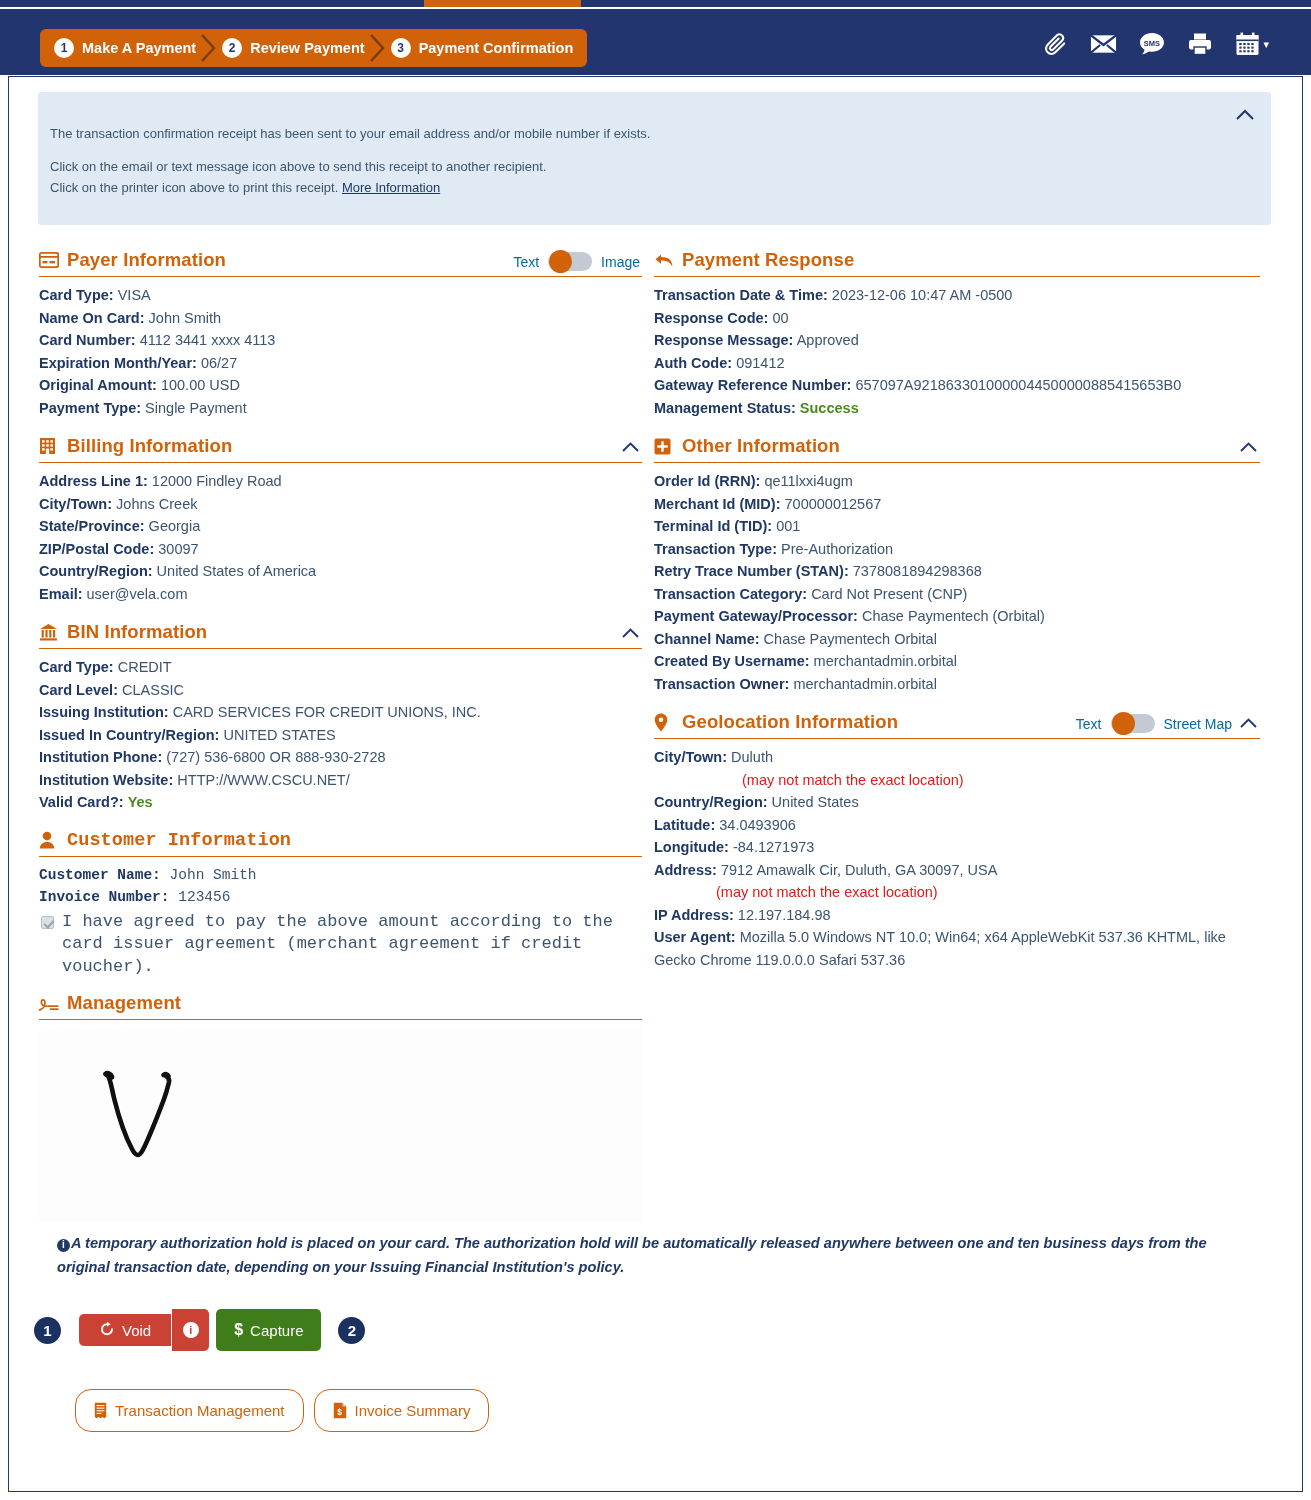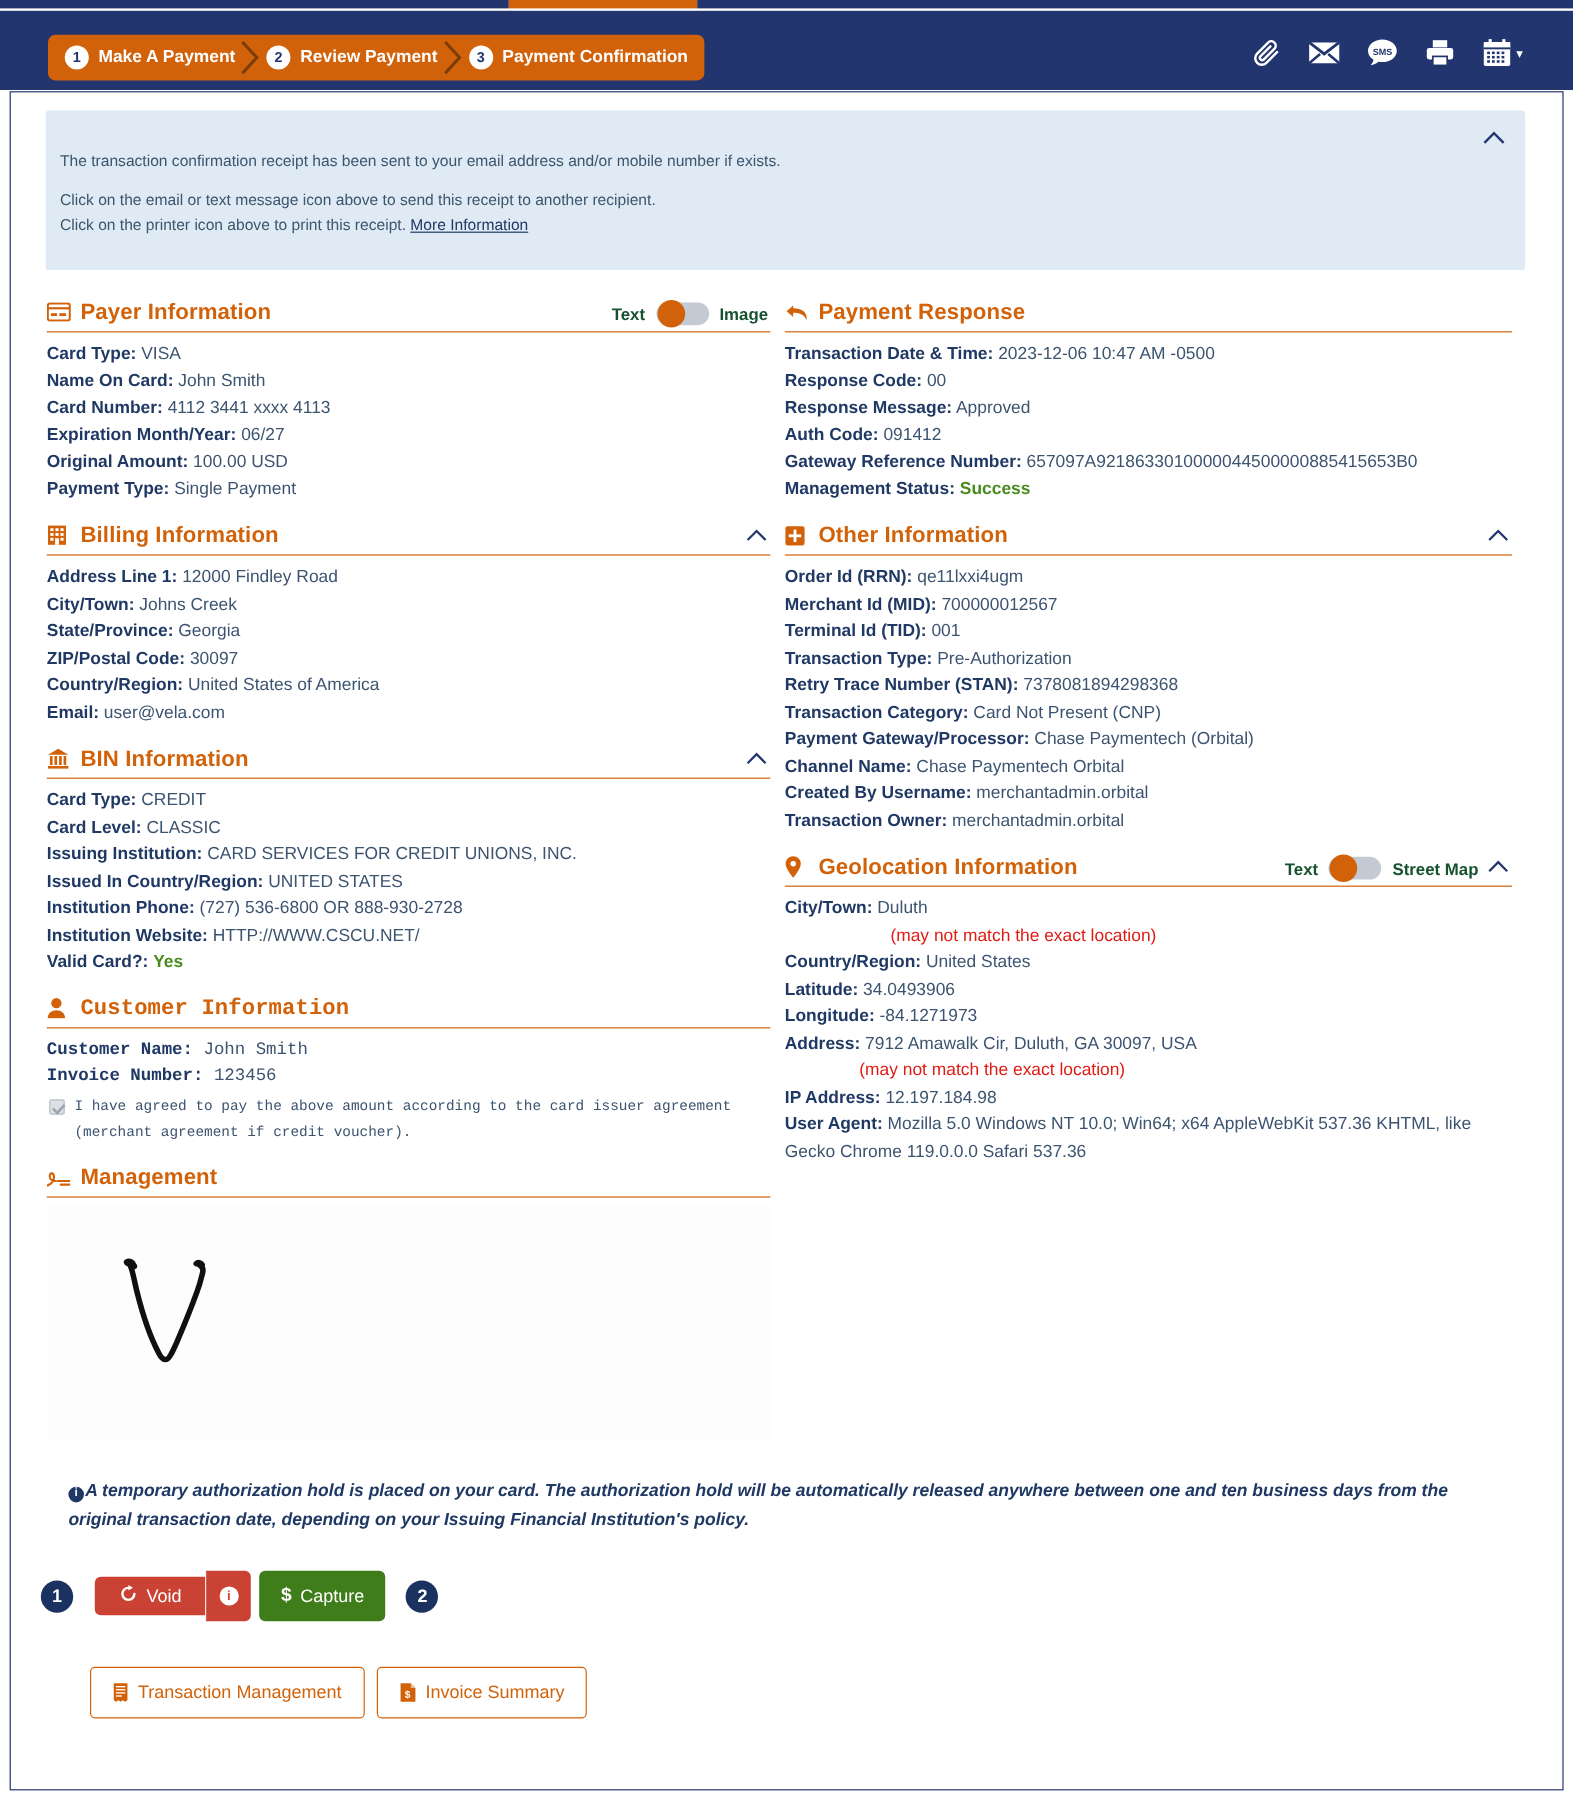--- a/index.html
+++ b/index.html
@@ -75,21 +75,21 @@
   }
   .sect-head .ic { width:22px; margin-right:6px; display:flex; align-items:center; color:#d2620a; }
   .sect-title { color:#d2620a; font-size:18.5px; font-weight:bold; letter-spacing:0.1px; }
   .sect-head .chev {
     position:absolute; right:2px; bottom:6px; color:#22356f; cursor:pointer;
     font-size:16px; line-height:1;
   }
 
   .toggle-wrap { position:absolute; right:28px; bottom:5px; display:flex; align-items:center; gap:9px; }
   .toggle-wrap.no-chev { right:2px; }
-  .tg-label { color:#14532d; font-size:14px; font-weight:bold; }
+  .tg-label { color:#0369a1; font-size:14px; font-weight:normal; }
   .tg {
     width:44px; height:19px; border-radius:10px; background:#c3cad4; position:relative; cursor:pointer;
   }
   .tg .knob { position:absolute; left:1px; top:-2px; width:23px; height:23px; border-radius:50%; background:#d2620a; }
 
   .rows { font-size:14.5px; line-height:22.5px; }
   .row { }
   .k { font-weight:bold; color:#1f3864; }
   .v { color:#3c5470; }
   .v.green { color:#4a8b1e; font-weight:bold; }
@@ -98,21 +98,21 @@
 
   .chk-row { display:flex; align-items:flex-start; margin-top:2px; }
   .chk {
     width:13px; height:13px; border:1px solid #b7bec8; background:#dcdfe4; border-radius:2px;
     margin:5px 8px 0 2px; flex:0 0 auto; position:relative;
   }
   .chk:after {
     content:""; position:absolute; left:3.5px; top:1px; width:4px; height:8px;
     border:solid #9aa3b0; border-width:0 2px 2px 0; transform:rotate(43deg);
   }
-  .chk-text { color:#3c5470; font-size:12px; line-height:22.5px; }
+  .chk-text { color:#3c5470; font-size:17px; line-height:22.5px; }
 
   
   .sig-box { position:relative; height:195px; background:#fdfdfd; }
   .sig-svg { position:absolute; left:55px; top:25px; }
 
   
   .hold-note {
     position:absolute; left:48px; top:1154px; width:1205px;
     color:#1f3864; font-size:14.6px; font-style:italic; font-weight:bold; line-height:24px;
   }
@@ -142,21 +142,21 @@
     font-size:11px; font-weight:bold; display:flex; align-items:center; justify-content:center;
   }
   .btn-capture {
     background:#3f7d1b; color:#ffffff; border:none; border-radius:5px;
     height:42px; padding:0 18px; font-size:15px; font-family:inherit; cursor:pointer;
     display:flex; align-items:center; gap:7px;
   }
 
   .link-row { position:absolute; left:66px; top:1312px; display:flex; gap:10px; }
   .btn-outline {
-    background:#ffffff; border:1.3px solid #d2620a; color:#d2620a; border-radius:4px;
+    background:#ffffff; border:1.3px solid #d2620a; color:#d2620a; border-radius:16px;
     height:43px; padding:0 18px; font-size:15px; font-family:inherit; cursor:pointer;
     display:flex; align-items:center; gap:8px;
   }
   .ic-orange { color:#d2620a; display:flex; align-items:center; }
 </style>
 </head>
 <body>
 
 <div class="top-sliver">
   <div class="seg-navy-l"></div>

